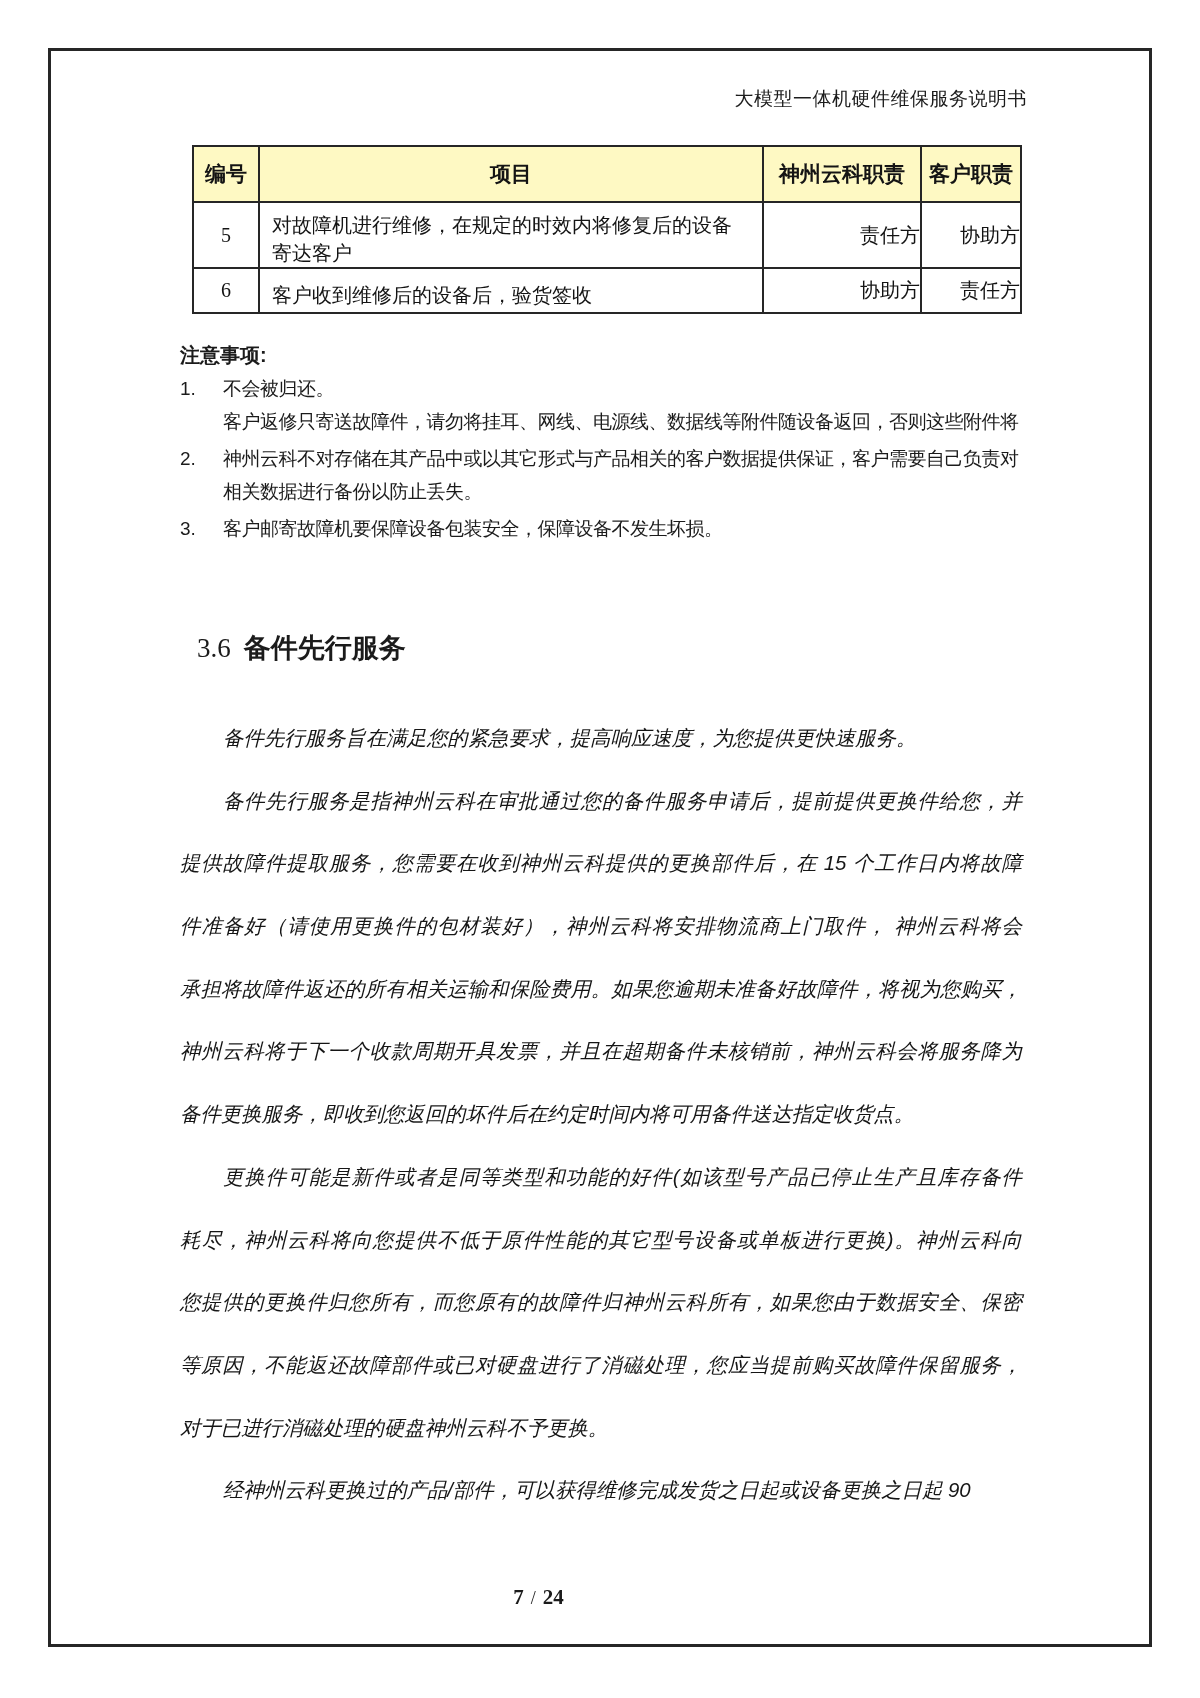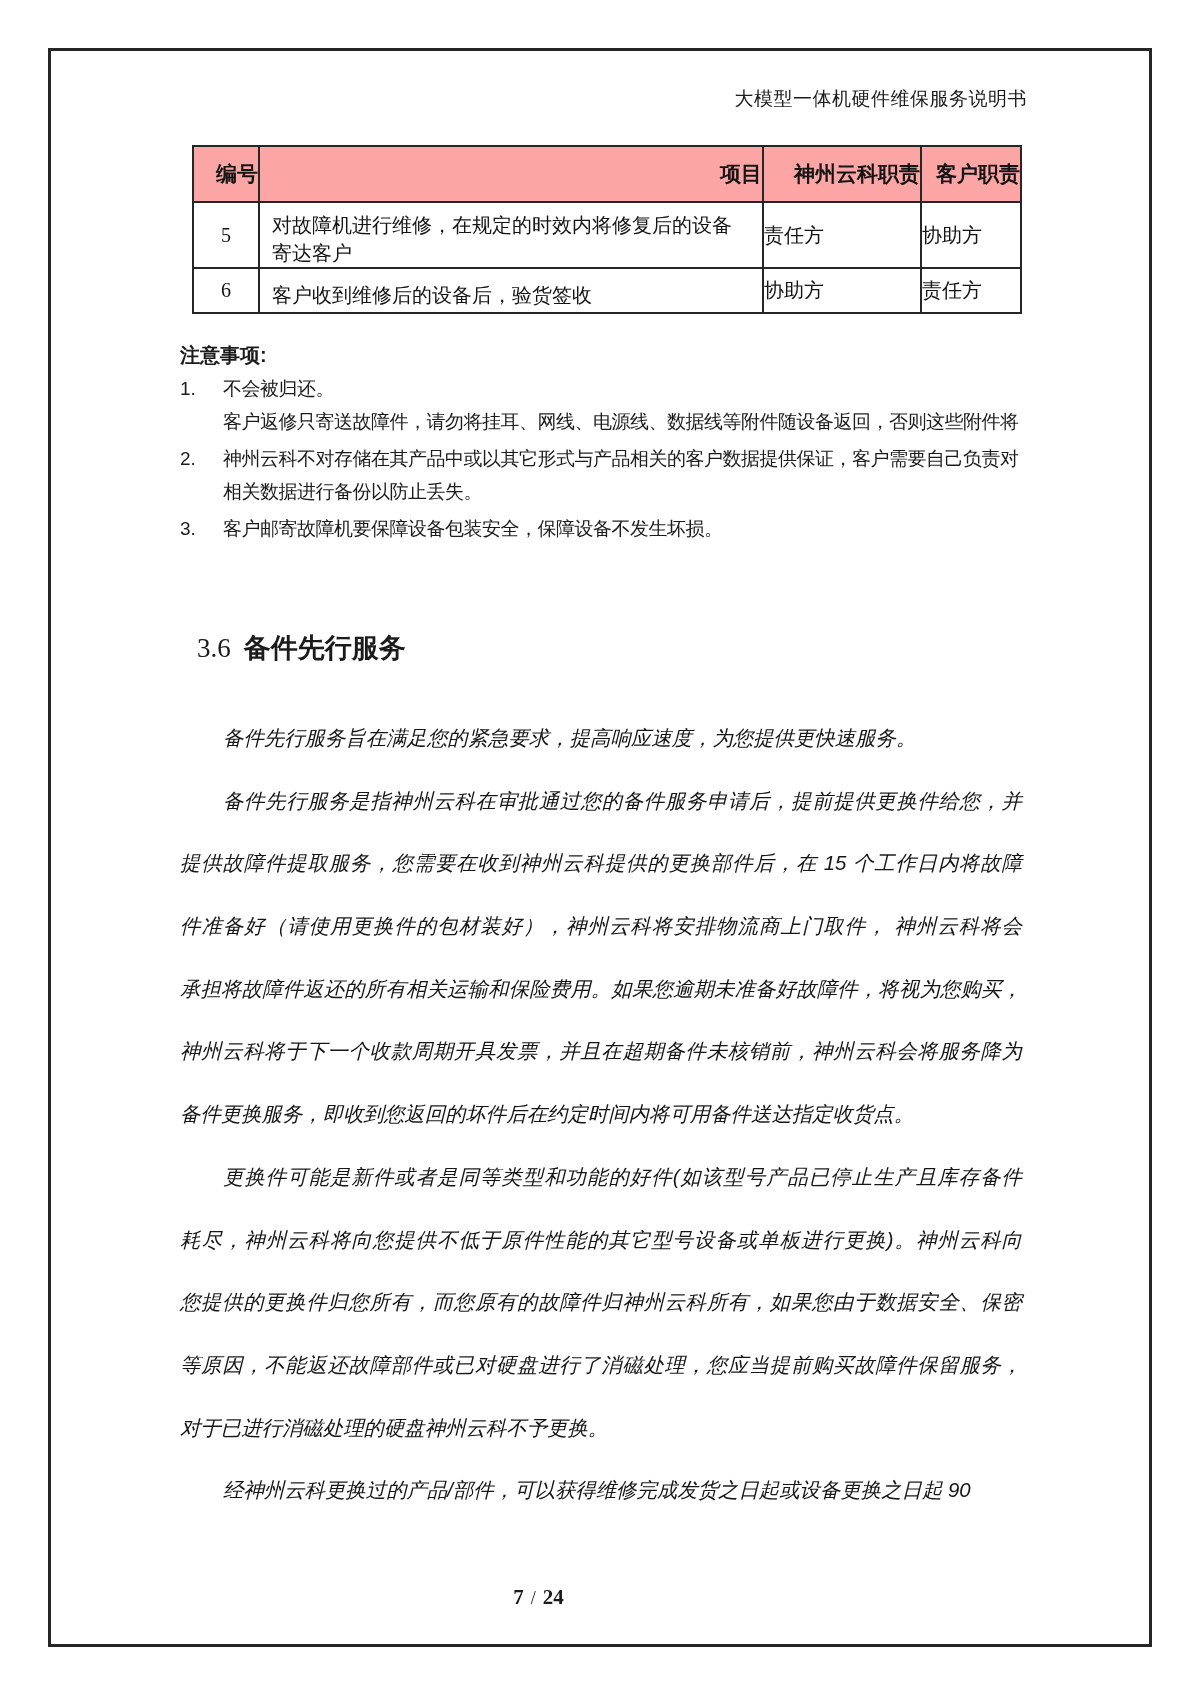--- a/index.html
+++ b/index.html
@@ -25,28 +25,28 @@
   
   .resp-table {
     position: absolute; left: 192px; top: 145px;
     width: 828px;
     border-collapse: collapse; table-layout: fixed;
     font-family: "Liberation Serif", serif;
     font-size: 20px; color: #141414;
   }
   .resp-table th, .resp-table td { border: 2px solid #262626; padding: 0; }
   .resp-table th {
-    background: #fca5a5; font-weight: bold; font-size: 21px; text-align: right;
+    background: #fef9c3; font-weight: bold; font-size: 21px; text-align: center;
   }
   .tr-header { height: 56px; }
   .tr-row5 { height: 57px; }
   .tr-row6 { height: 45px; }
   td.cell-no { text-align: center; }
   td.cell-item { padding: 8px 24px 0 12px; line-height: 28px; }
-  td.cell-duty { text-align: left; }
+  td.cell-duty { text-align: right; }
   
   .notes { position: absolute; left: 180px; top: 342px; width: 845px; }
   .notes-title { font-weight: bold; font-size: 20px; line-height: 26px; margin-bottom: 4px; }
   .note-item { display: flex; margin-bottom: 4px; font-size: 19px; line-height: 33px; }
   .note-no { width: 43px; flex: none; }
   .note-lines { letter-spacing: -0.5px; }
   .note-line { white-space: nowrap; }
   
   .section-heading { position: absolute; left: 197px; top: 630px; }
   .section-number { font-family: "Liberation Serif", serif; font-size: 27px; text-align: right; }

